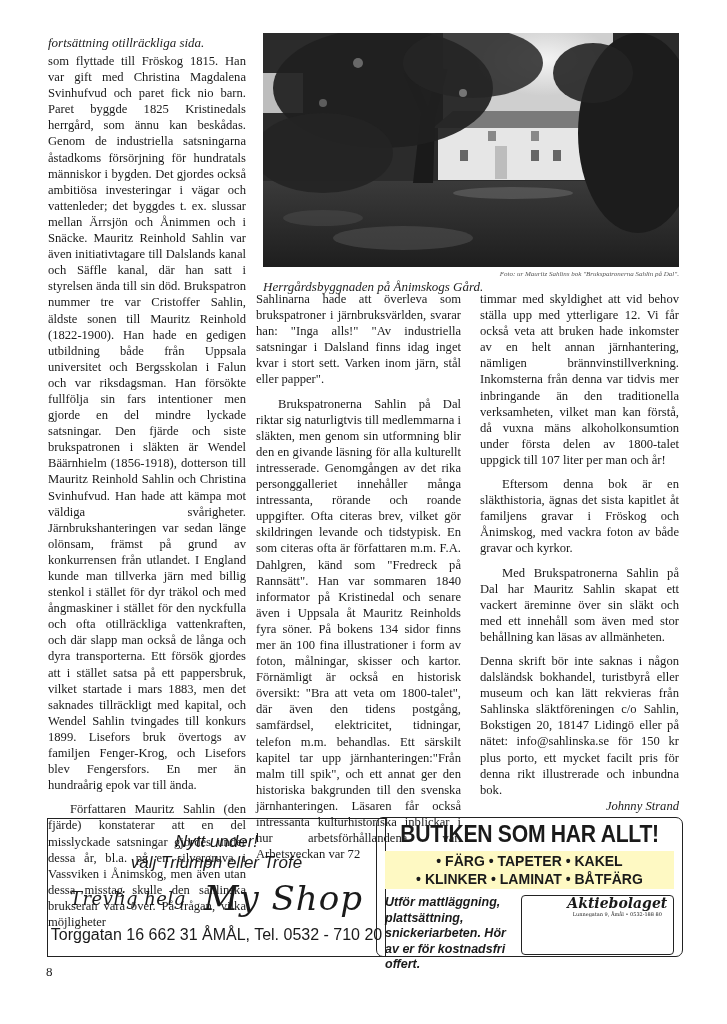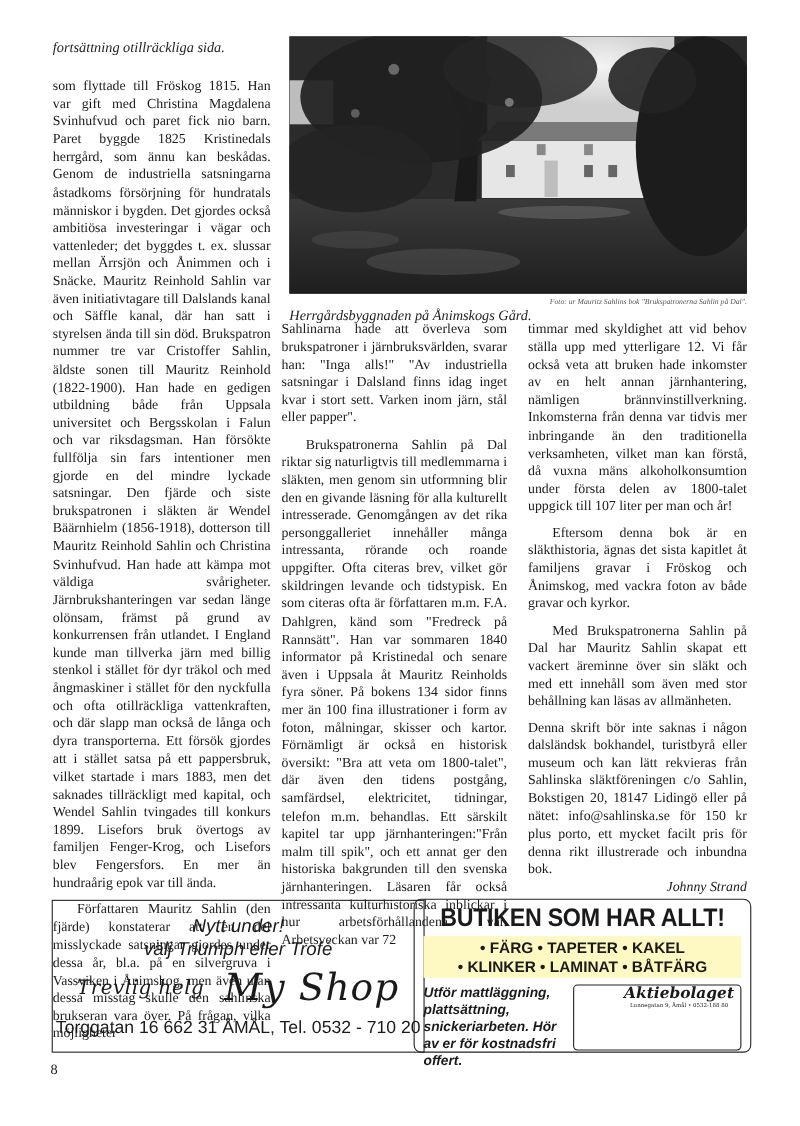--- a/index.html
+++ b/index.html
@@ -6,21 +6,21 @@
   body {
     width:727px; height:1024px; background:#ffffff; position:relative; overflow:hidden;
     font-family:"Liberation Serif", "DejaVu Serif", serif; color:#1a1a1a;
   }
   .col {
     position:absolute; font-size:12.6px; line-height:16.1px; text-align:justify;
   }
   .col p { margin:0; }
   .col p.indent { text-indent:22px; margin-top:8px; }
   .col p.gap { margin-top:8px; }
-  #col1 { left:48px; top:70px; width:198px; }
+  #col1 { left:48px; top:53px; width:198px; }
   #col2 { left:256px; top:291px; width:205px; }
   #col3 { left:480px; top:291px; width:199px; }
   .continued {
     position:absolute; left:48px; top:35px; font-style:italic; font-size:13px; color:#222;
   }
   .photo {
     position:absolute; left:263px; top:33px; width:416px; height:234px; overflow:hidden;
     background:#2a2a2a;
   }
   .photo svg { display:block; }

